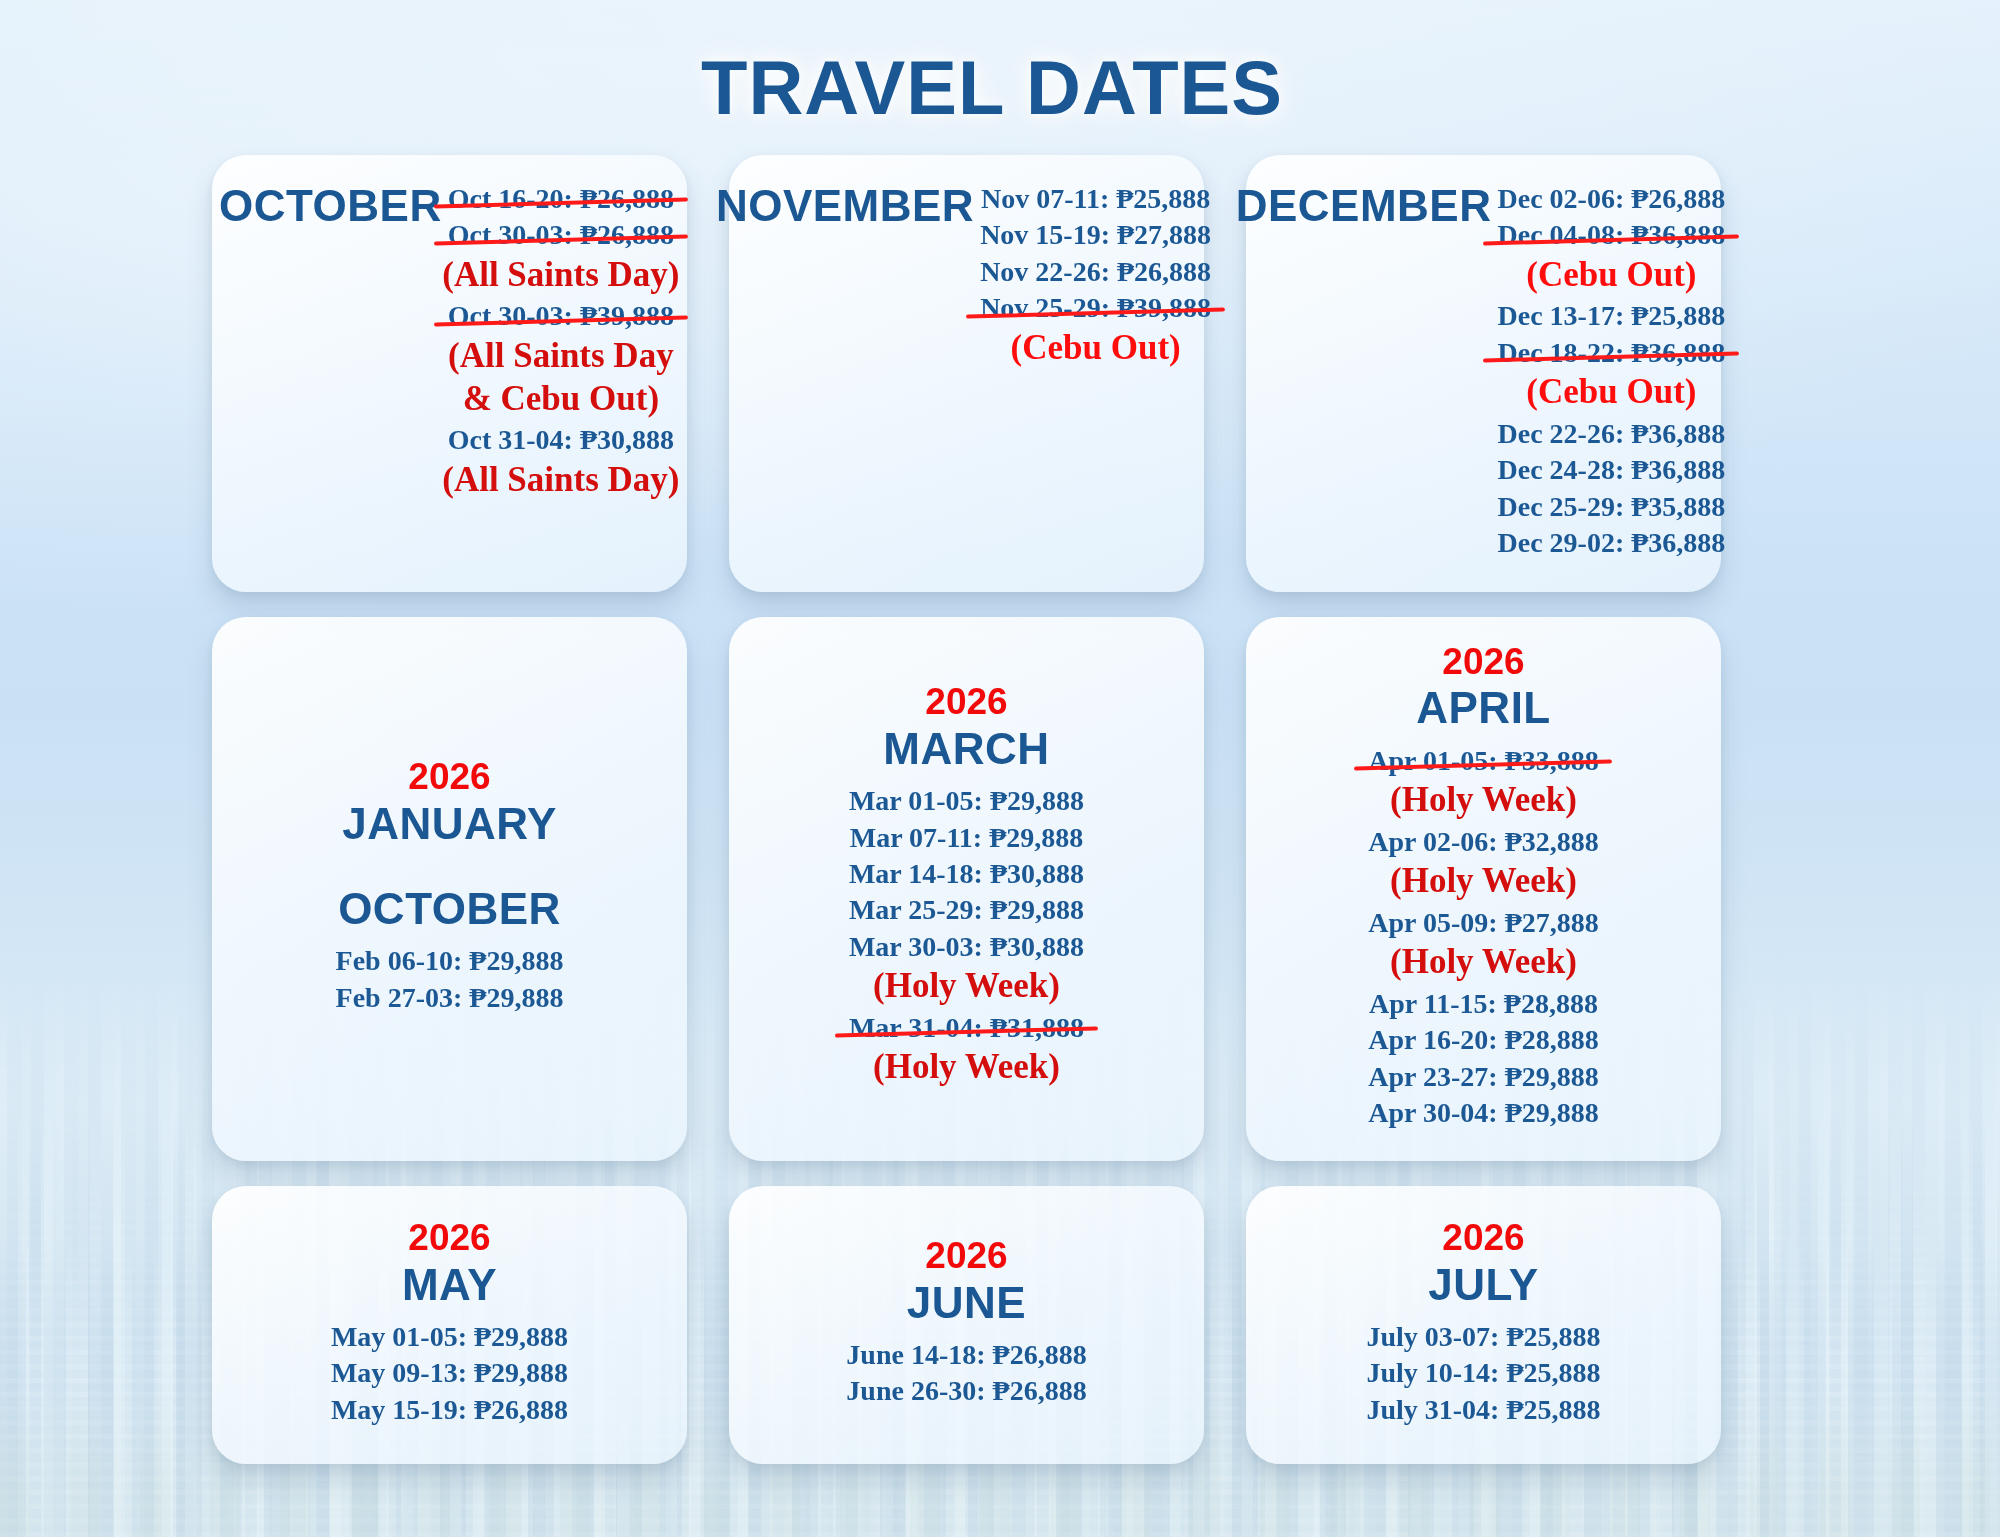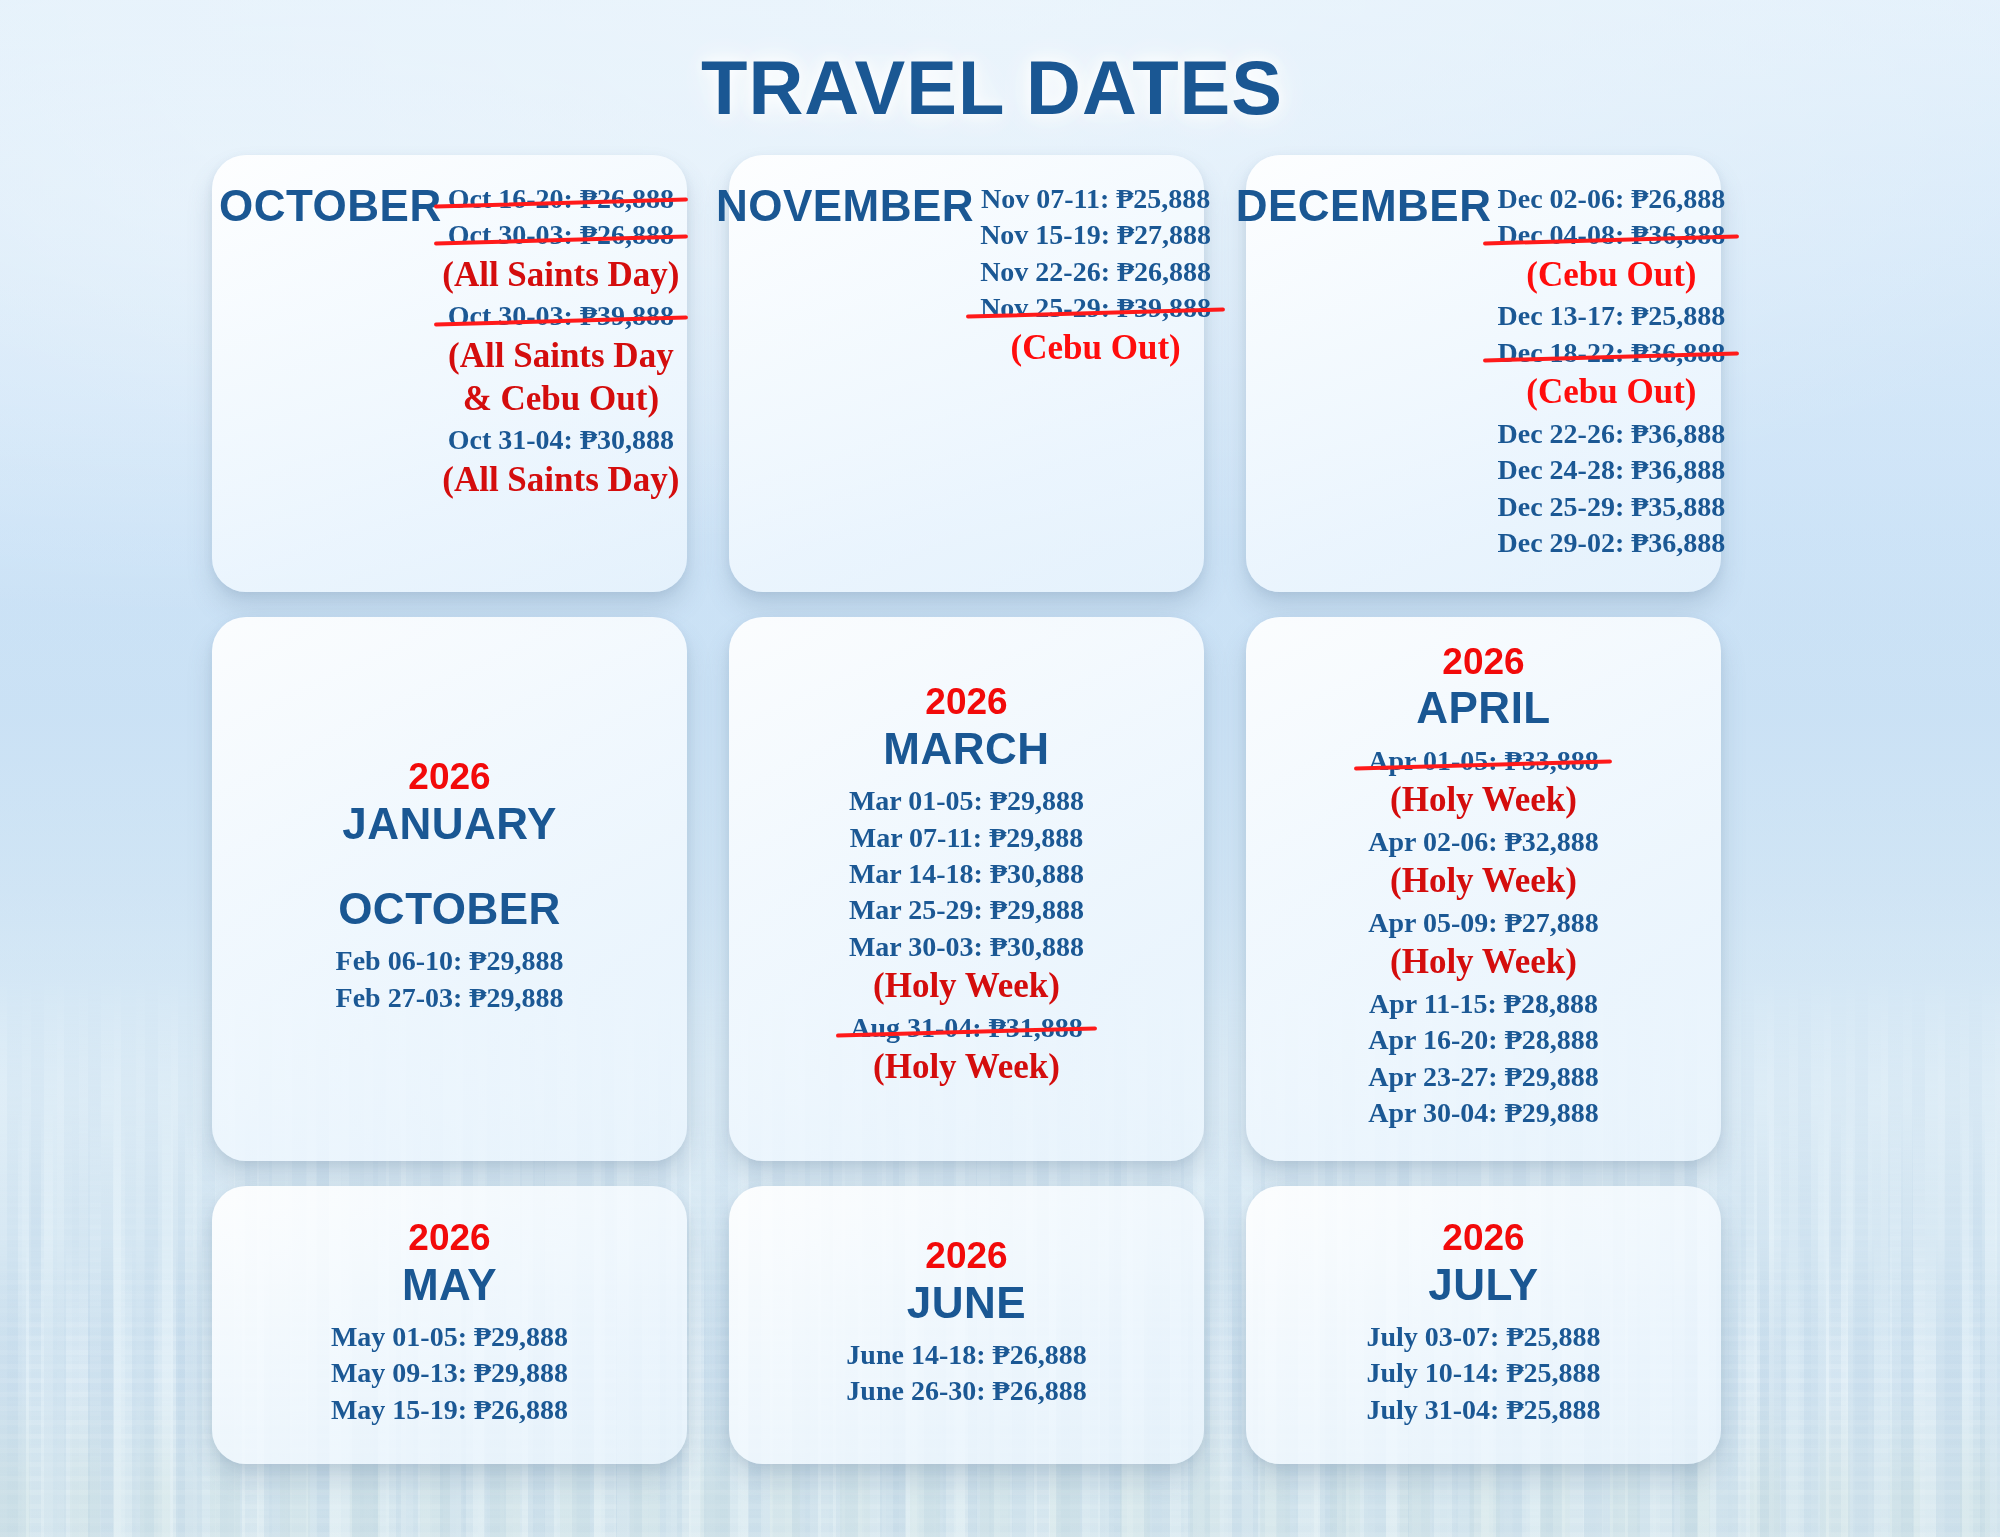--- a/index.html
+++ b/index.html
@@ -267,21 +267,21 @@
       <div class="card row2">
         <div class="year">2026</div>
         <div class="month">MARCH</div>
         <div class="entries">
           <div class="entry-line"><span class="entry">Mar 01-05: ₱29,888</span></div>
           <div class="entry-line"><span class="entry">Mar 07-11: ₱29,888</span></div>
           <div class="entry-line"><span class="entry">Mar 14-18: ₱30,888</span></div>
           <div class="entry-line"><span class="entry">Mar 25-29: ₱29,888</span></div>
           <div class="entry-line"><span class="entry">Mar 30-03: ₱30,888</span></div>
           <div class="note">(Holy Week)</div>
-          <div class="entry-line"><span class="entry struck">Aug 31-04: ₱31,888</span></div>
+          <div class="entry-line"><span class="entry struck">Mar 31-04: ₱31,888</span></div>
           <div class="note">(Holy Week)</div>
         </div>
       </div>
       <div class="card row2">
         <div class="year">2026</div>
         <div class="month">APRIL</div>
         <div class="entries">
           <div class="entry-line"><span class="entry struck">Apr 01-05: ₱33,888</span></div>
           <div class="note">(Holy Week)</div>
           <div class="entry-line"><span class="entry">Apr 02-06: ₱32,888</span></div>

